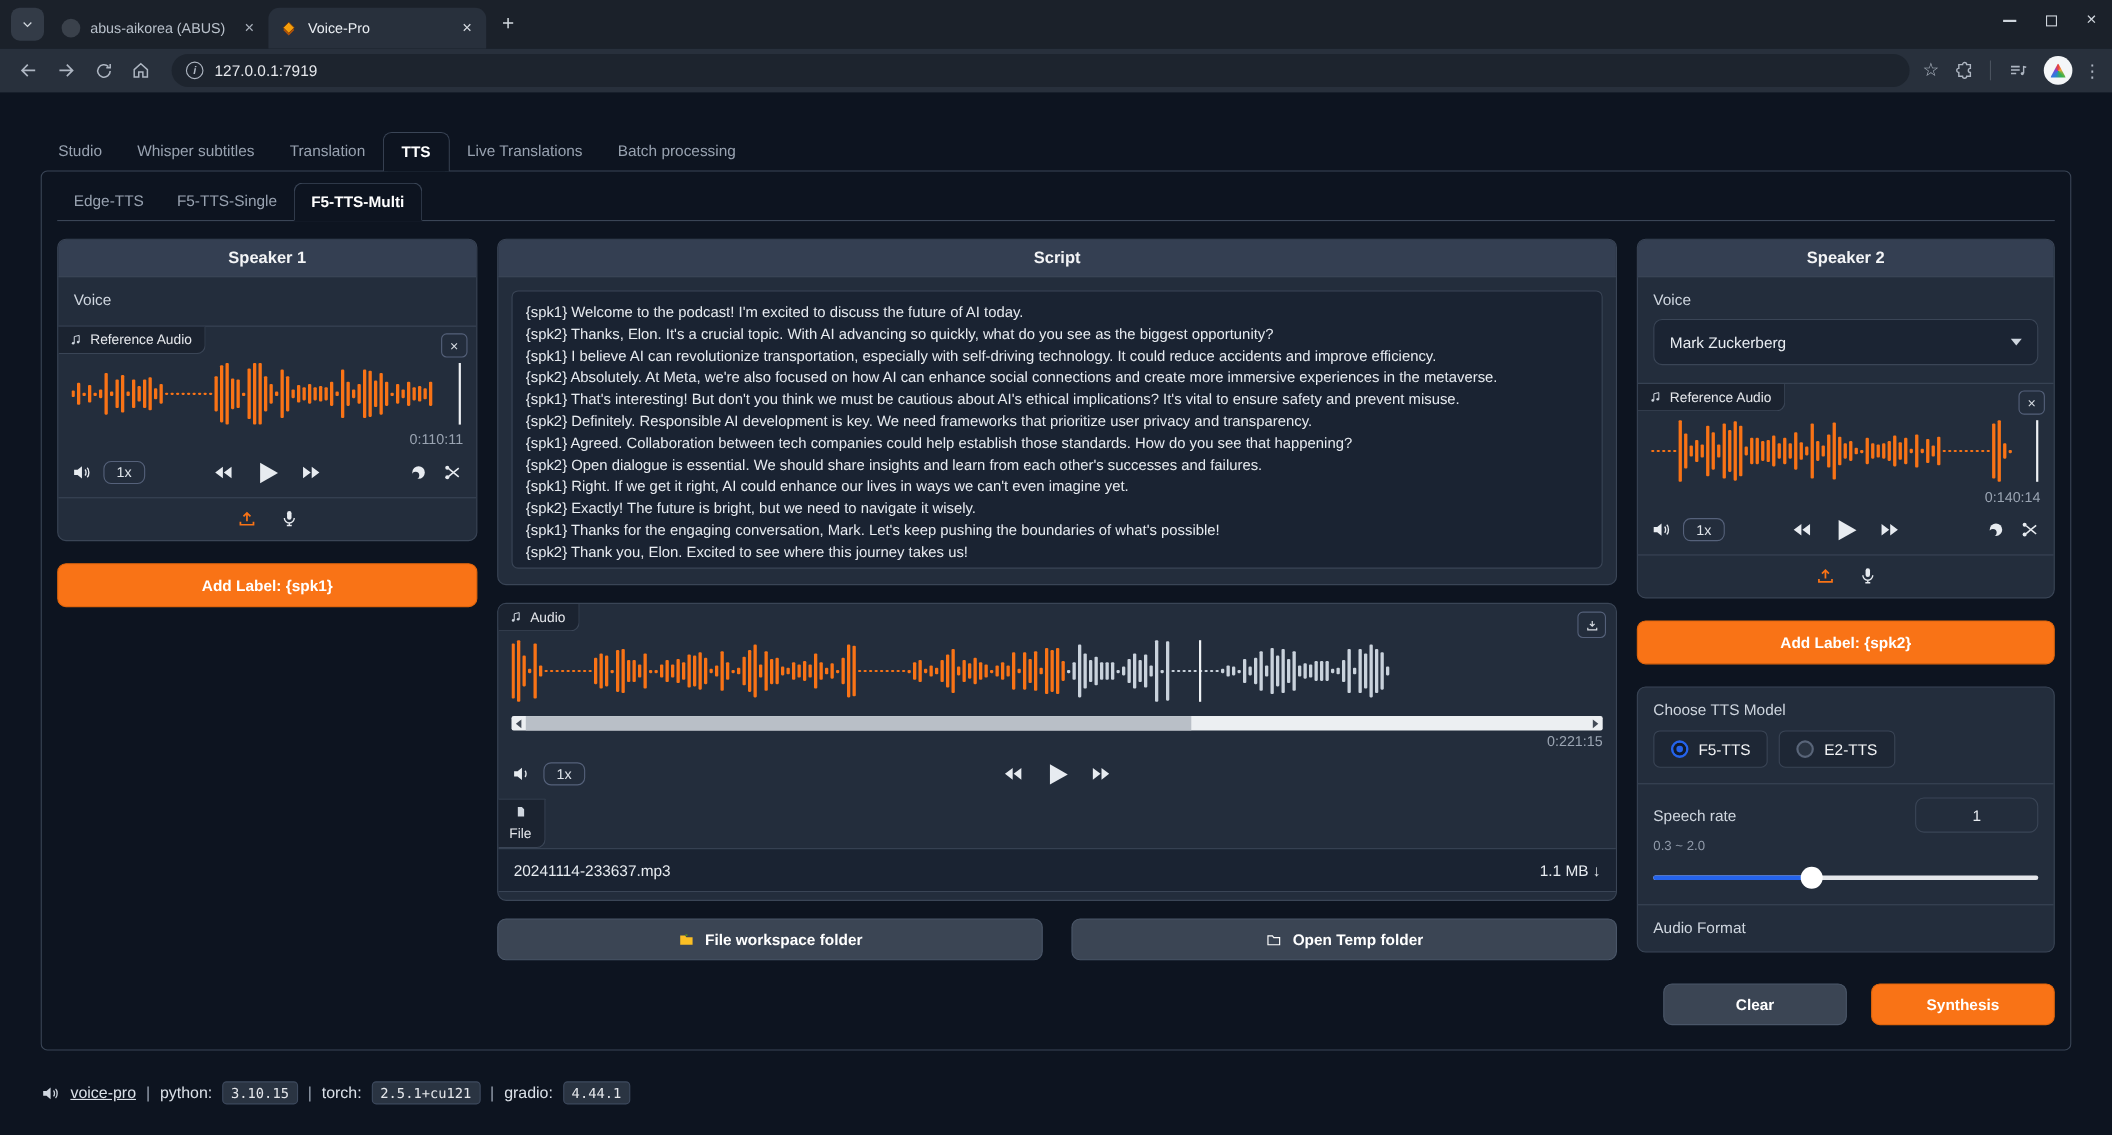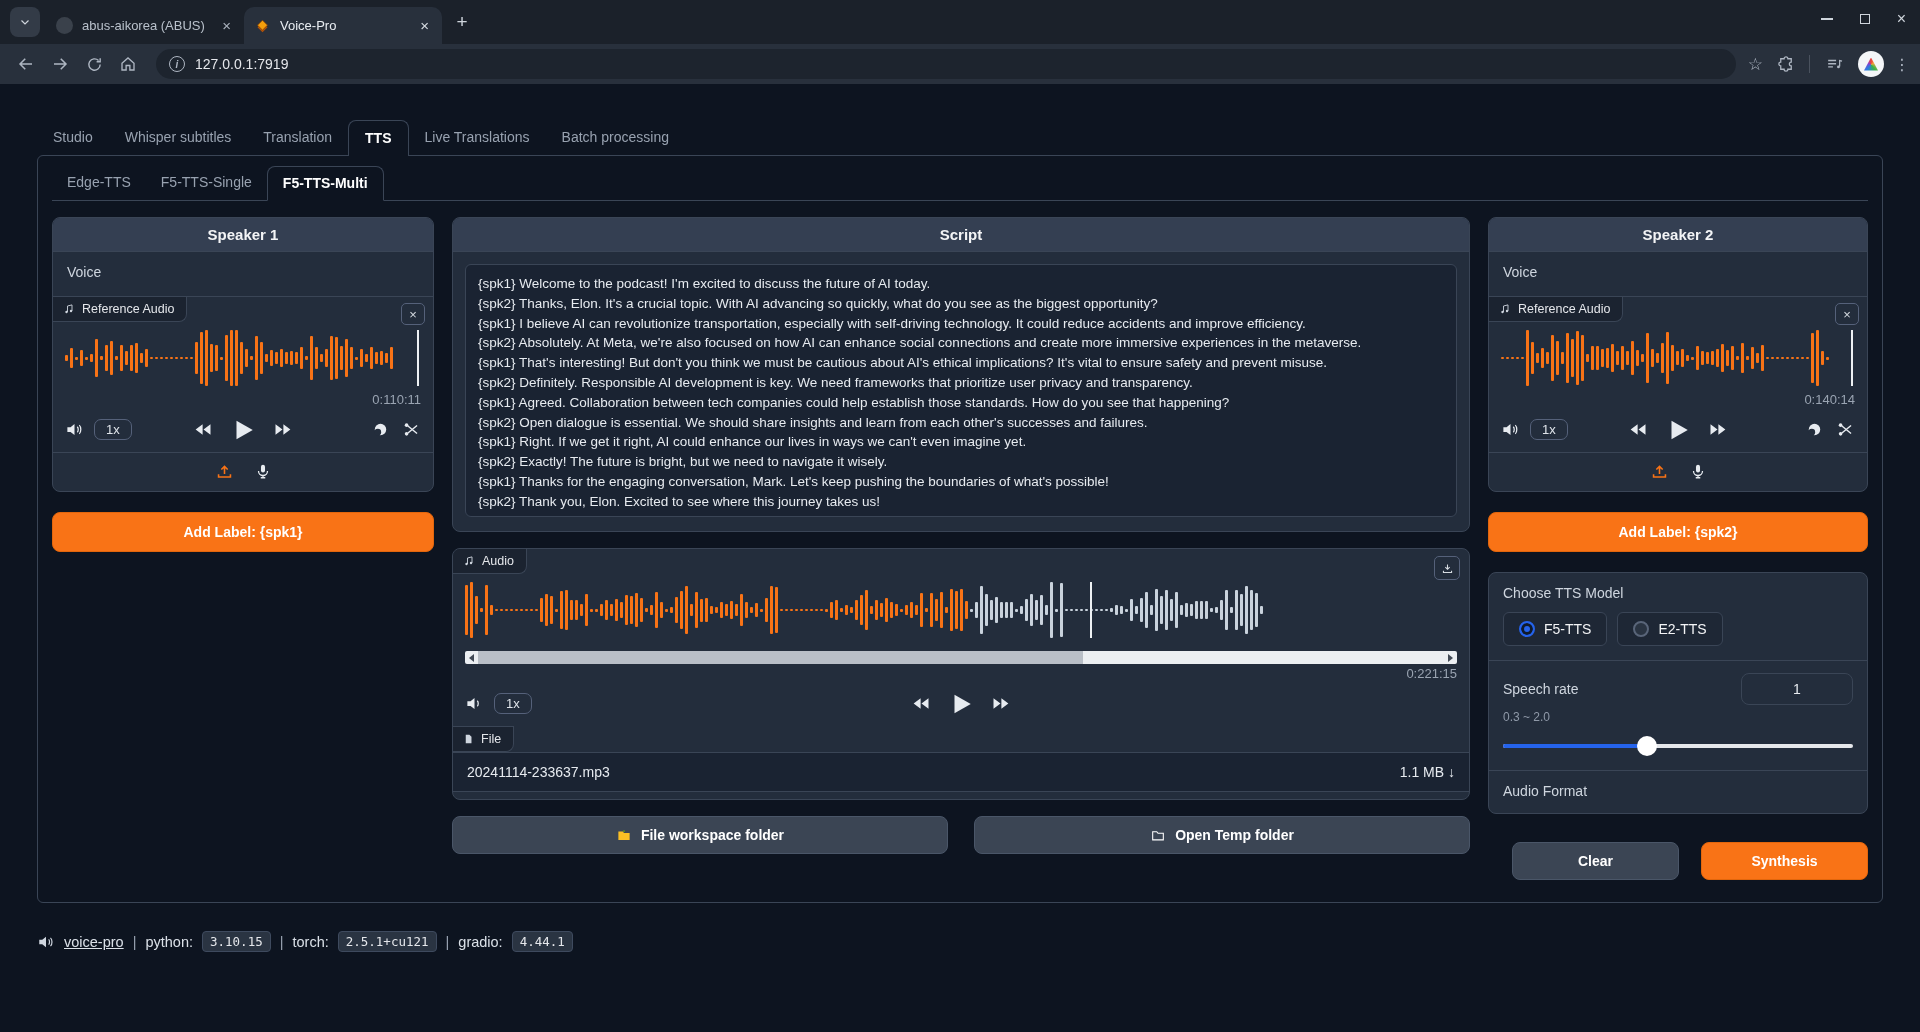--- a/index.html
+++ b/index.html
@@ -582,21 +582,21 @@
                     <path d="M20 6v12l-8-6zM11 6v12l-8-6z" fill="currentColor"></path>
                   </svg>
                 <svg width="26" height="26" viewBox="0 0 24 24">
                     <path d="M6 3.5l15 8.5-15 8.5z" fill="currentColor"></path>
                   </svg>
                 <svg width="21" height="21" viewBox="0 0 24 24">
                     <path d="M4 6v12l8-6zM13 6v12l8-6z" fill="currentColor"></path>
                   </svg>
               </span>
             </div>
-            <span class="pill" style="border-top:1px solid #3a4556; border-radius:0 0 8px 0;">
+            <span class="pill" style="border-top:1px solid #3a4556; border-radius:0 0 8px 0;flex-direction:column;">
               <svg width="11" height="12" viewBox="0 0 24 24">
                   <path d="M6 2.5h8l4.5 4.5v14.5H6z" fill="#cfd6df"></path>
                 </svg>
               <span>File</span>
             </span>
             <div class="file-row">
               <span>20241114-233637.mp3</span>
               <span>1.1 MB ↓</span>
             </div>
           </div>
@@ -617,20 +617,24 @@
             <span>Open Temp folder</span>
           </div>
         </div>
       </div>
 
       <div class="col-right">
         <div class="panel">
           <div class="panel-h">Speaker 2</div>
           <div class="sec">
             <div class="lbl">Voice</div>
+            <div class="dropdown">
+              <span>Mark Zuckerberg</span>
+              <span class="caret"></span>
+            </div>
           </div>
           <div class="player">
             <span class="pill">
               <svg width="12" height="12" viewBox="0 0 24 24">
                   <path d="M9 18V6l9-2.2V16" stroke="#cfd6df" stroke-width="1.8" fill="none"></path>
                   <circle cx="7" cy="18" r="2.4" fill="#cfd6df"></circle>
                   <circle cx="16" cy="16" r="2.4" fill="#cfd6df"></circle>
                 </svg>
               <span>Reference Audio</span>
             </span>

